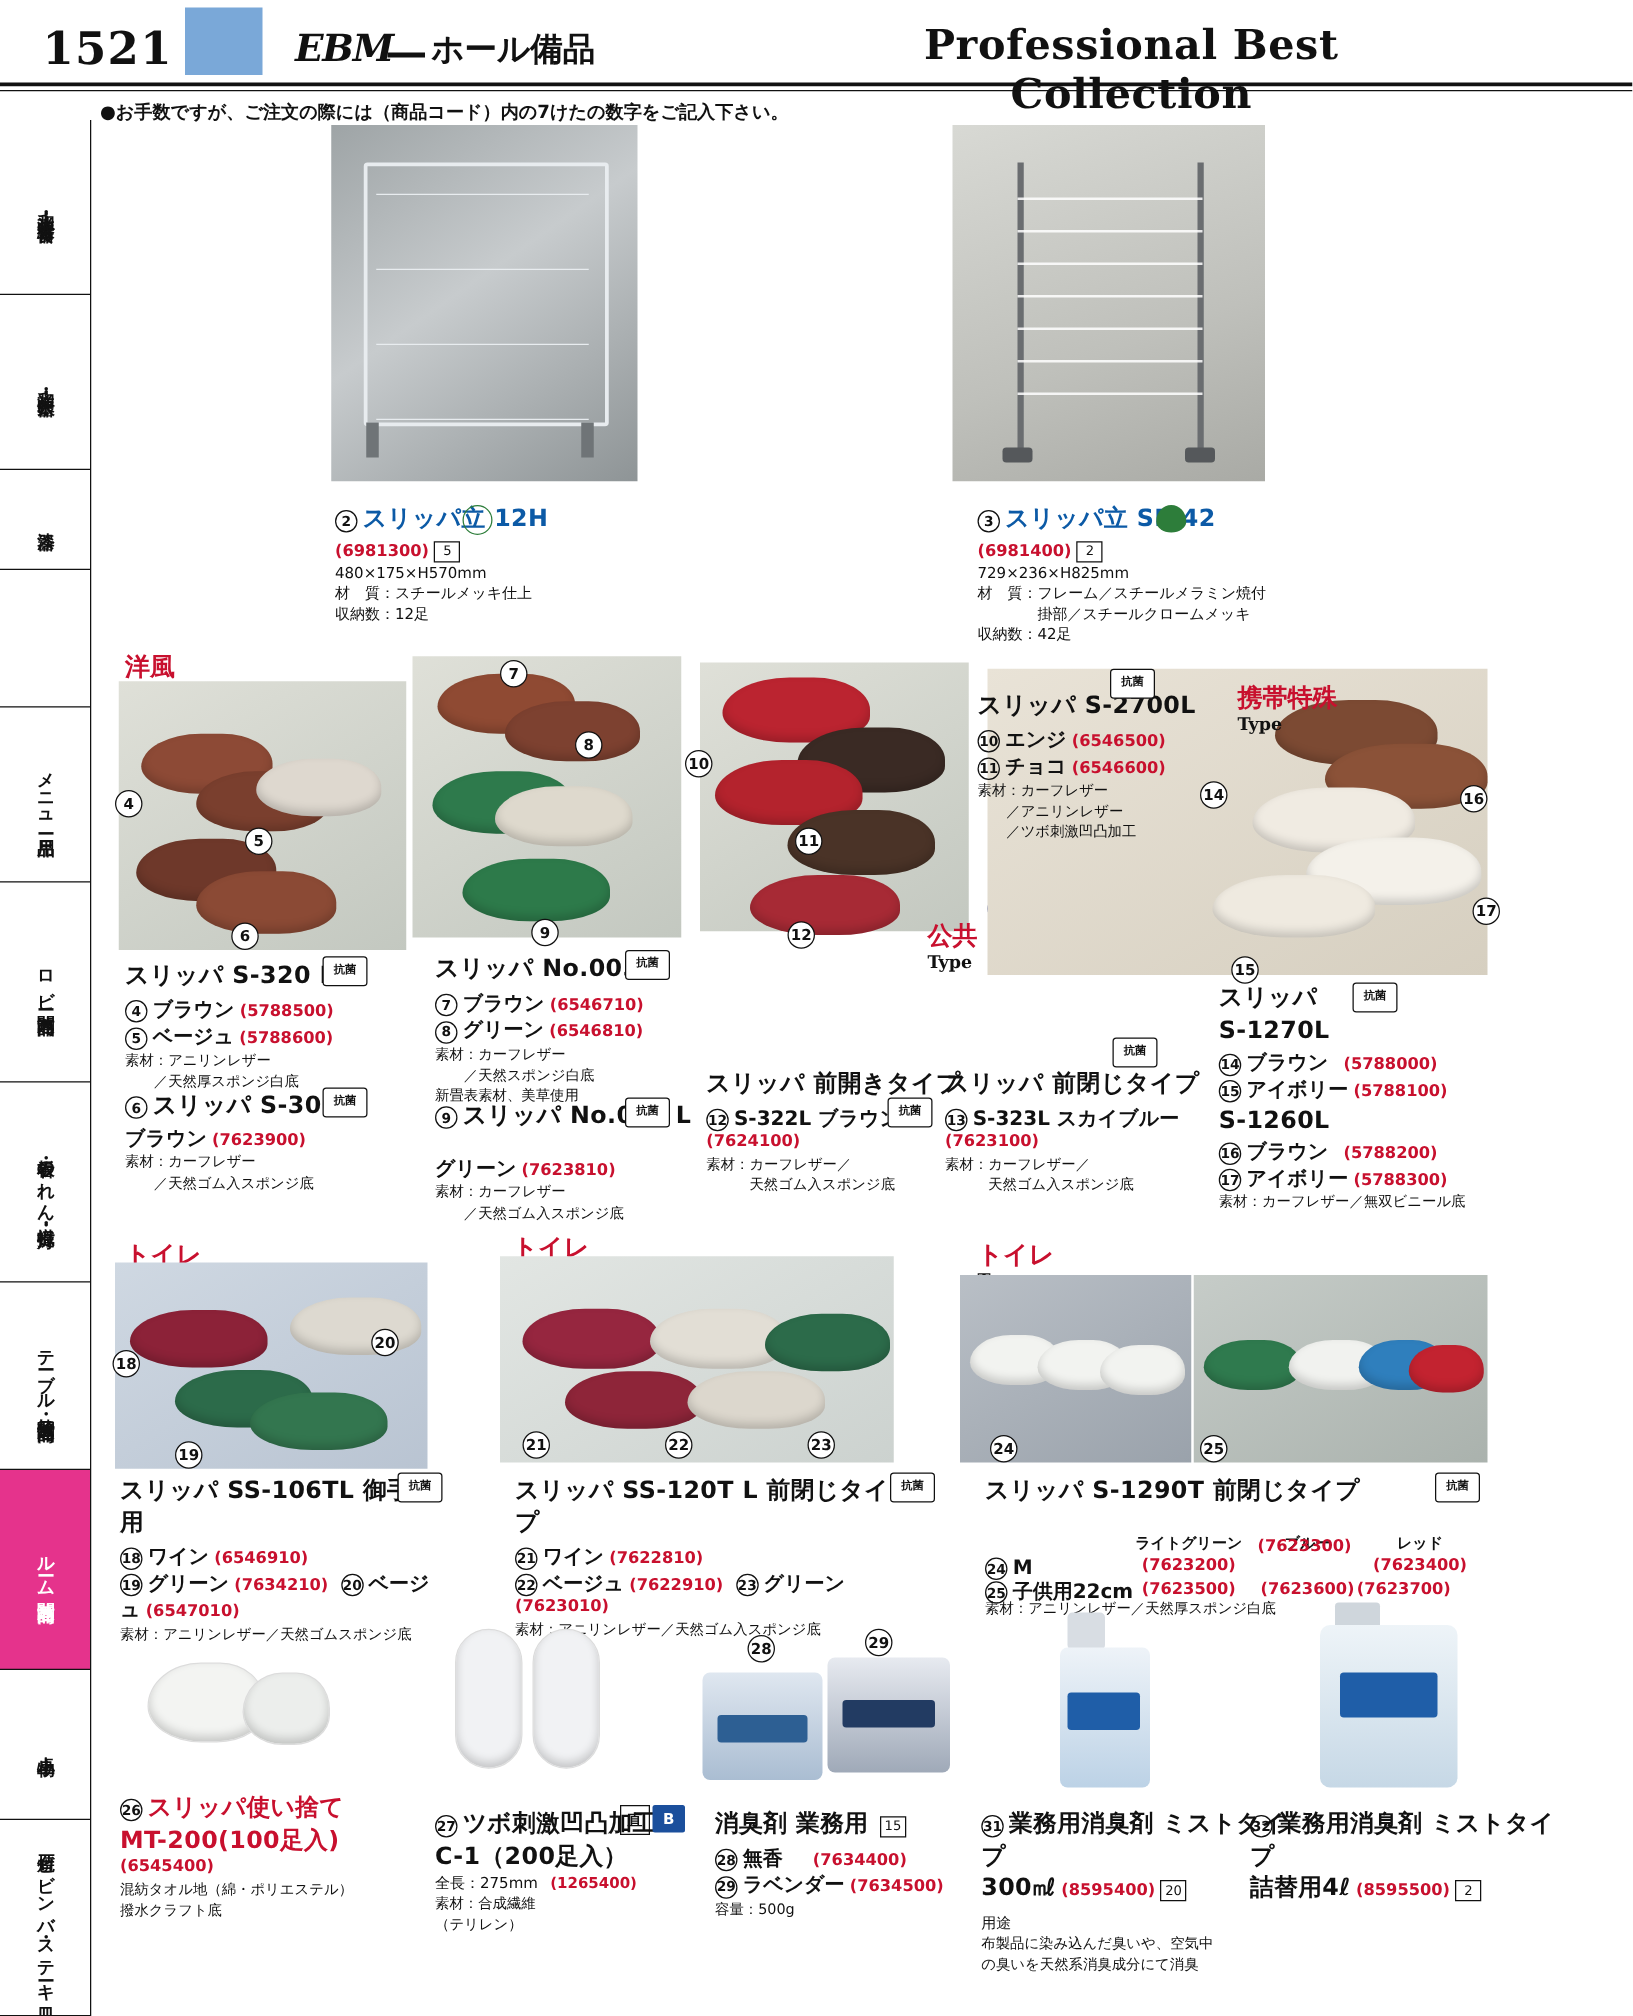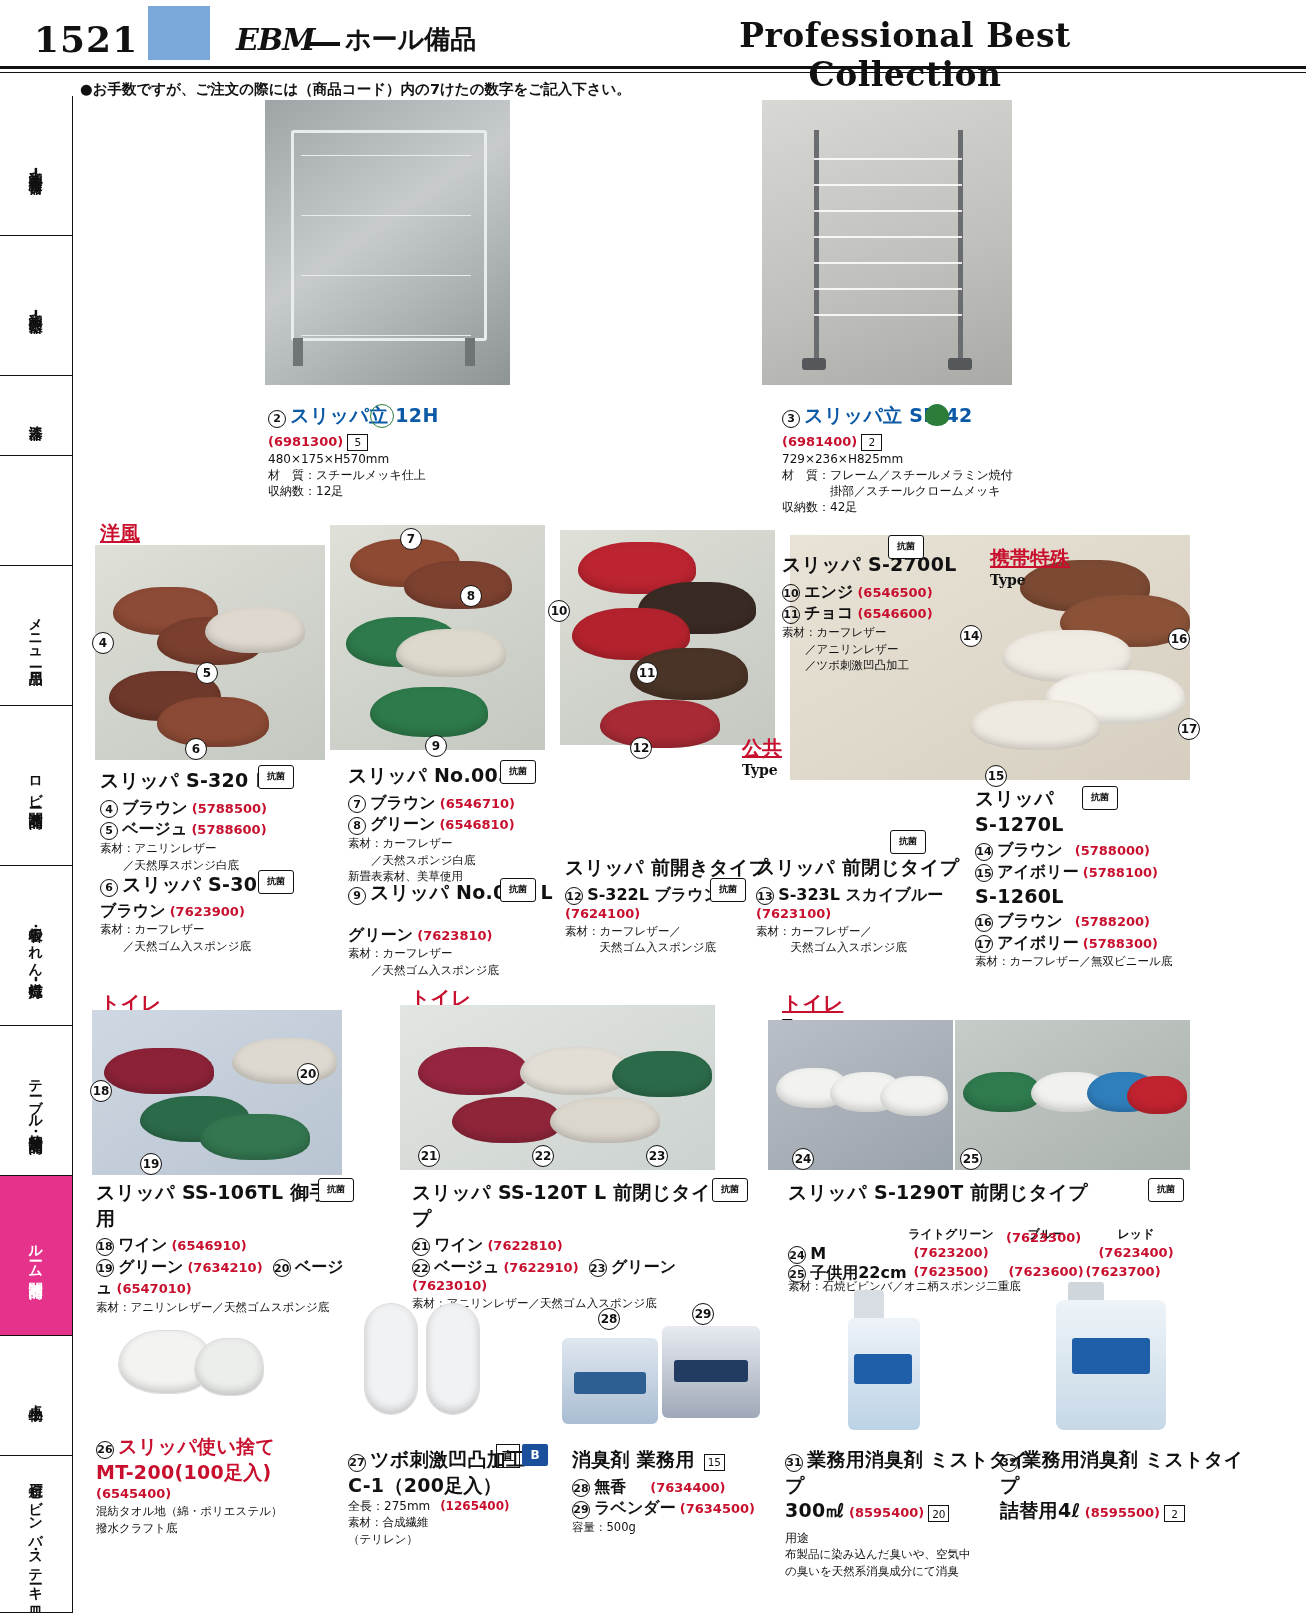--- a/index.html
+++ b/index.html
@@ -32,21 +32,21 @@
   .t-sub{font-size:16px;font-weight:bold;}
   .code{color:#c8102e;font-weight:bold;}
   .sm{font-size:12px;}
   .mat{font-size:11.5px;line-height:1.45;}
   .num-circ{display:inline-flex;align-items:center;justify-content:center;width:16px;height:16px;border:1.4px solid #111;border-radius:50%;font-size:11px;font-weight:bold;line-height:1;vertical-align:middle;}
   .num-badge{position:absolute;width:20px;height:20px;border:1.6px solid #111;border-radius:50%;background:#fff;font-size:12px;font-weight:bold;display:flex;align-items:center;justify-content:center;}
   .box-n{display:inline-flex;align-items:center;justify-content:center;min-width:15px;height:15px;border:1.2px solid #111;font-size:10.5px;padding:0 2px;vertical-align:middle;}
   .kokin{position:absolute;width:34px;height:22px;border:1.5px solid #111;border-radius:3px;font-size:9px;font-weight:bold;display:flex;align-items:center;justify-content:center;line-height:1.05;text-align:center;background:#fff;}
   .typeTag{position:absolute;font-size:12px;font-weight:bold;}
   .typeTag b{font-size:21px;color:#c8102e;font-family:"DejaVu Serif","Liberation Serif",serif;}
-  .typeTag .jp{font-size:20px;font-weight:bold;color:#c8102e;text-decoration:underline;}
+  .typeTag .jp{font-size:20px;font-weight:bold;color:#c8102e;}
 
   
   .p1{background:linear-gradient(145deg,#9ea4a6,#c7cbcd 45%,#8e9496);}
   .p2{background:linear-gradient(160deg,#d8d9d4,#bfc0bb 60%,#a9aaa5);}
   .p3{background:linear-gradient(150deg,#dfe0d8,#c3c8c0);}
   .p5{background:linear-gradient(150deg,#e9e3d7,#d6cfc0);}
   .p6{background:linear-gradient(150deg,#cfd8e2,#b9c4d2);}
   .p7{background:linear-gradient(150deg,#e2e6e3,#ccd2cf);}
   .pw{background:#fff;}
 
@@ -431,21 +431,21 @@
       <div style="position:absolute;left:308px;top:18px;width:80px;text-align:center" class="code">(7623400)</div>
 
       <div style="position:absolute;left:0;top:36px">
         <span class="num-circ">25</span>
         <span class="t-sub">子供用22cm</span>
       </div>
       <div style="position:absolute;left:118px;top:37px;width:90px;text-align:center" class="code">(7623500)</div>
       <div style="position:absolute;left:218px;top:37px;width:80px;text-align:center" class="code">(7623600)</div>
       <div style="position:absolute;left:295px;top:37px;width:80px;text-align:center" class="code">(7623700)</div>
     </div>
-    <div class="mat">素材：石焼ビビンバ／オニ柄スポンジ二重底</div>
+    <div class="mat">素材：アニリンレザー／天然厚スポンジ白底</div>
   </div>
   <div class="kokin" style="left:1148px;top:1178px">
       <span>抗菌</span>
     </div>
 
   <div class="ph" style="left:110px;top:1300px;width:180px;height:130px;background:transparent">
     <div class="slip" style="left:8px;top:30px;width:92px;height:62px;background:#f3f4f2;border:1px solid #dcdcdc"></div>
     <div class="slip" style="left:84px;top:38px;width:68px;height:56px;background:#eceeec;border:1px solid #dcdcdc"></div>
   </div>
   <div class="ph" style="left:358px;top:1295px;width:160px;height:135px;background:transparent">

